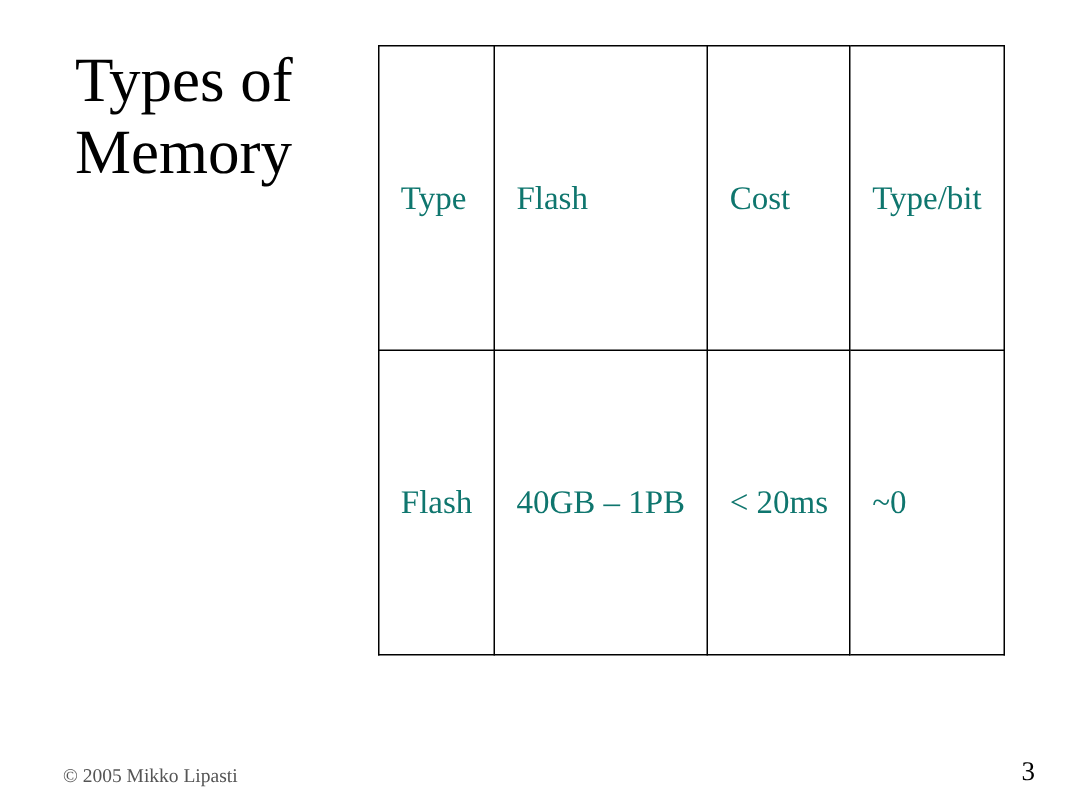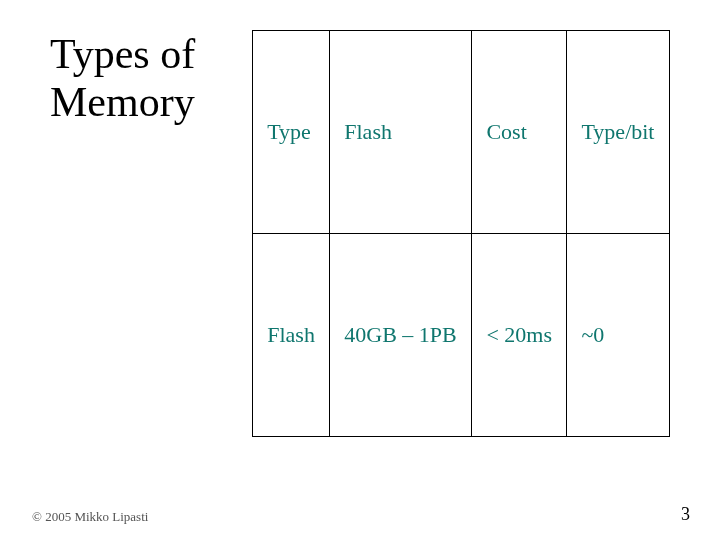--- a/index.html
+++ b/index.html
@@ -46,21 +46,21 @@
       color: #0f766e;
     }
 
     .memory-table tr:first-child td {
       font-weight: normal;
     }
 
     .footer {
       position: absolute;
       bottom: 15px;
-      left: 32px;
+      left: 42px;
       font-size: 13px;
       color: #555555;
       font-family: 'Times New Roman', Times, serif;
     }
 
     .page-number {
       position: absolute;
       bottom: 15px;
       right: 30px;
       font-size: 18px;

